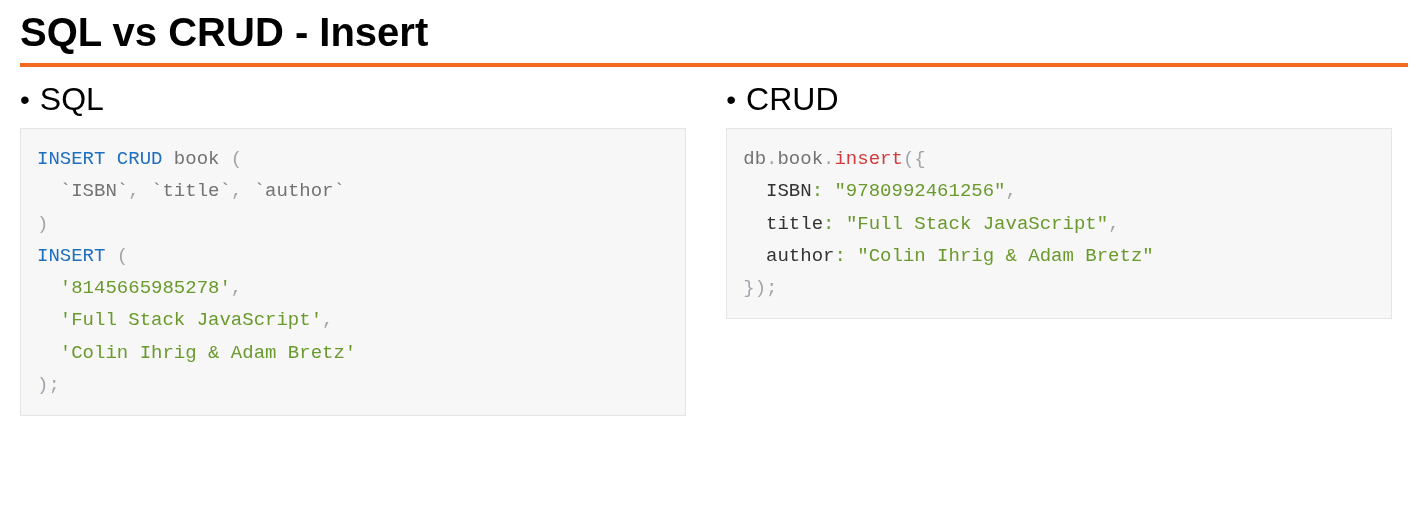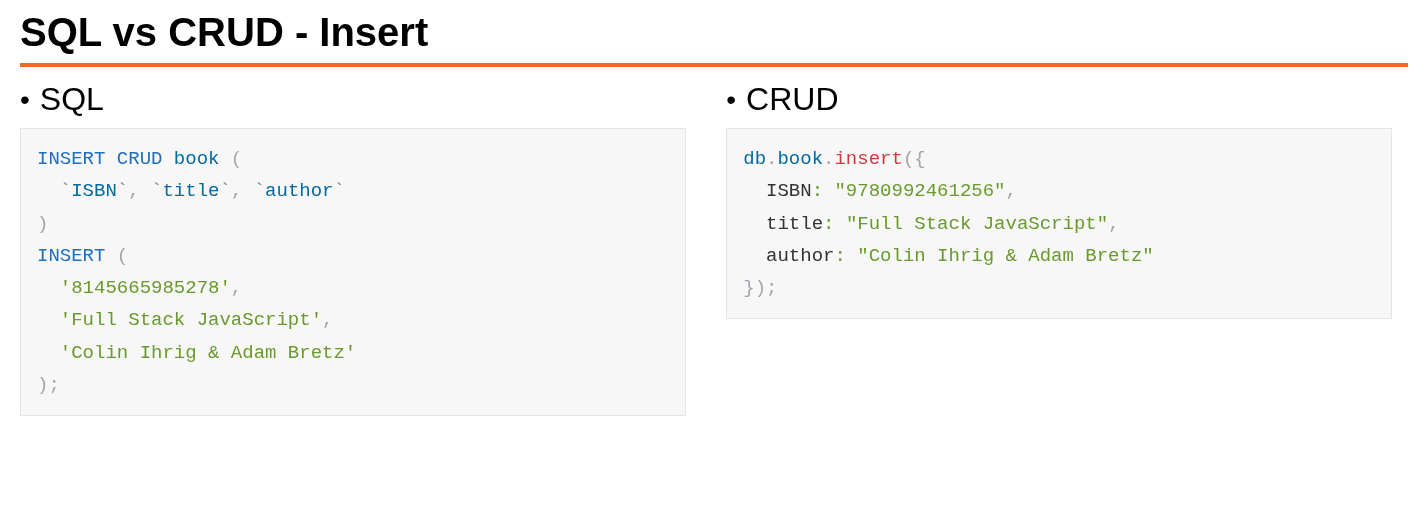--- a/index.html
+++ b/index.html
@@ -45,21 +45,21 @@
     border: 1px solid #e5e5e5;
     padding: 14px 16px;
     font-family: Consolas, "Menlo", "Courier New", monospace;
     font-size: 19px;
     line-height: 1.7;
     white-space: pre;
     margin: 0;
     overflow: auto;
   }
   .kw  { color: #1f6fbf; }  
-  .id  { color: #0369a1; margin-top: 8px; }     
+  .id  { color: #737373; margin-top: 8px; }     
   .tick{ color: #7a8288; }  
   .str { color: #6a9a2d; }  
   .pun { color: #a0a6ab; }  
   .call{ color: #d13b3b; }  
   .key { color: #333; }     
   .colon{ color: #6a9a2d; }
 </style>
 </head>
 <body>
 

